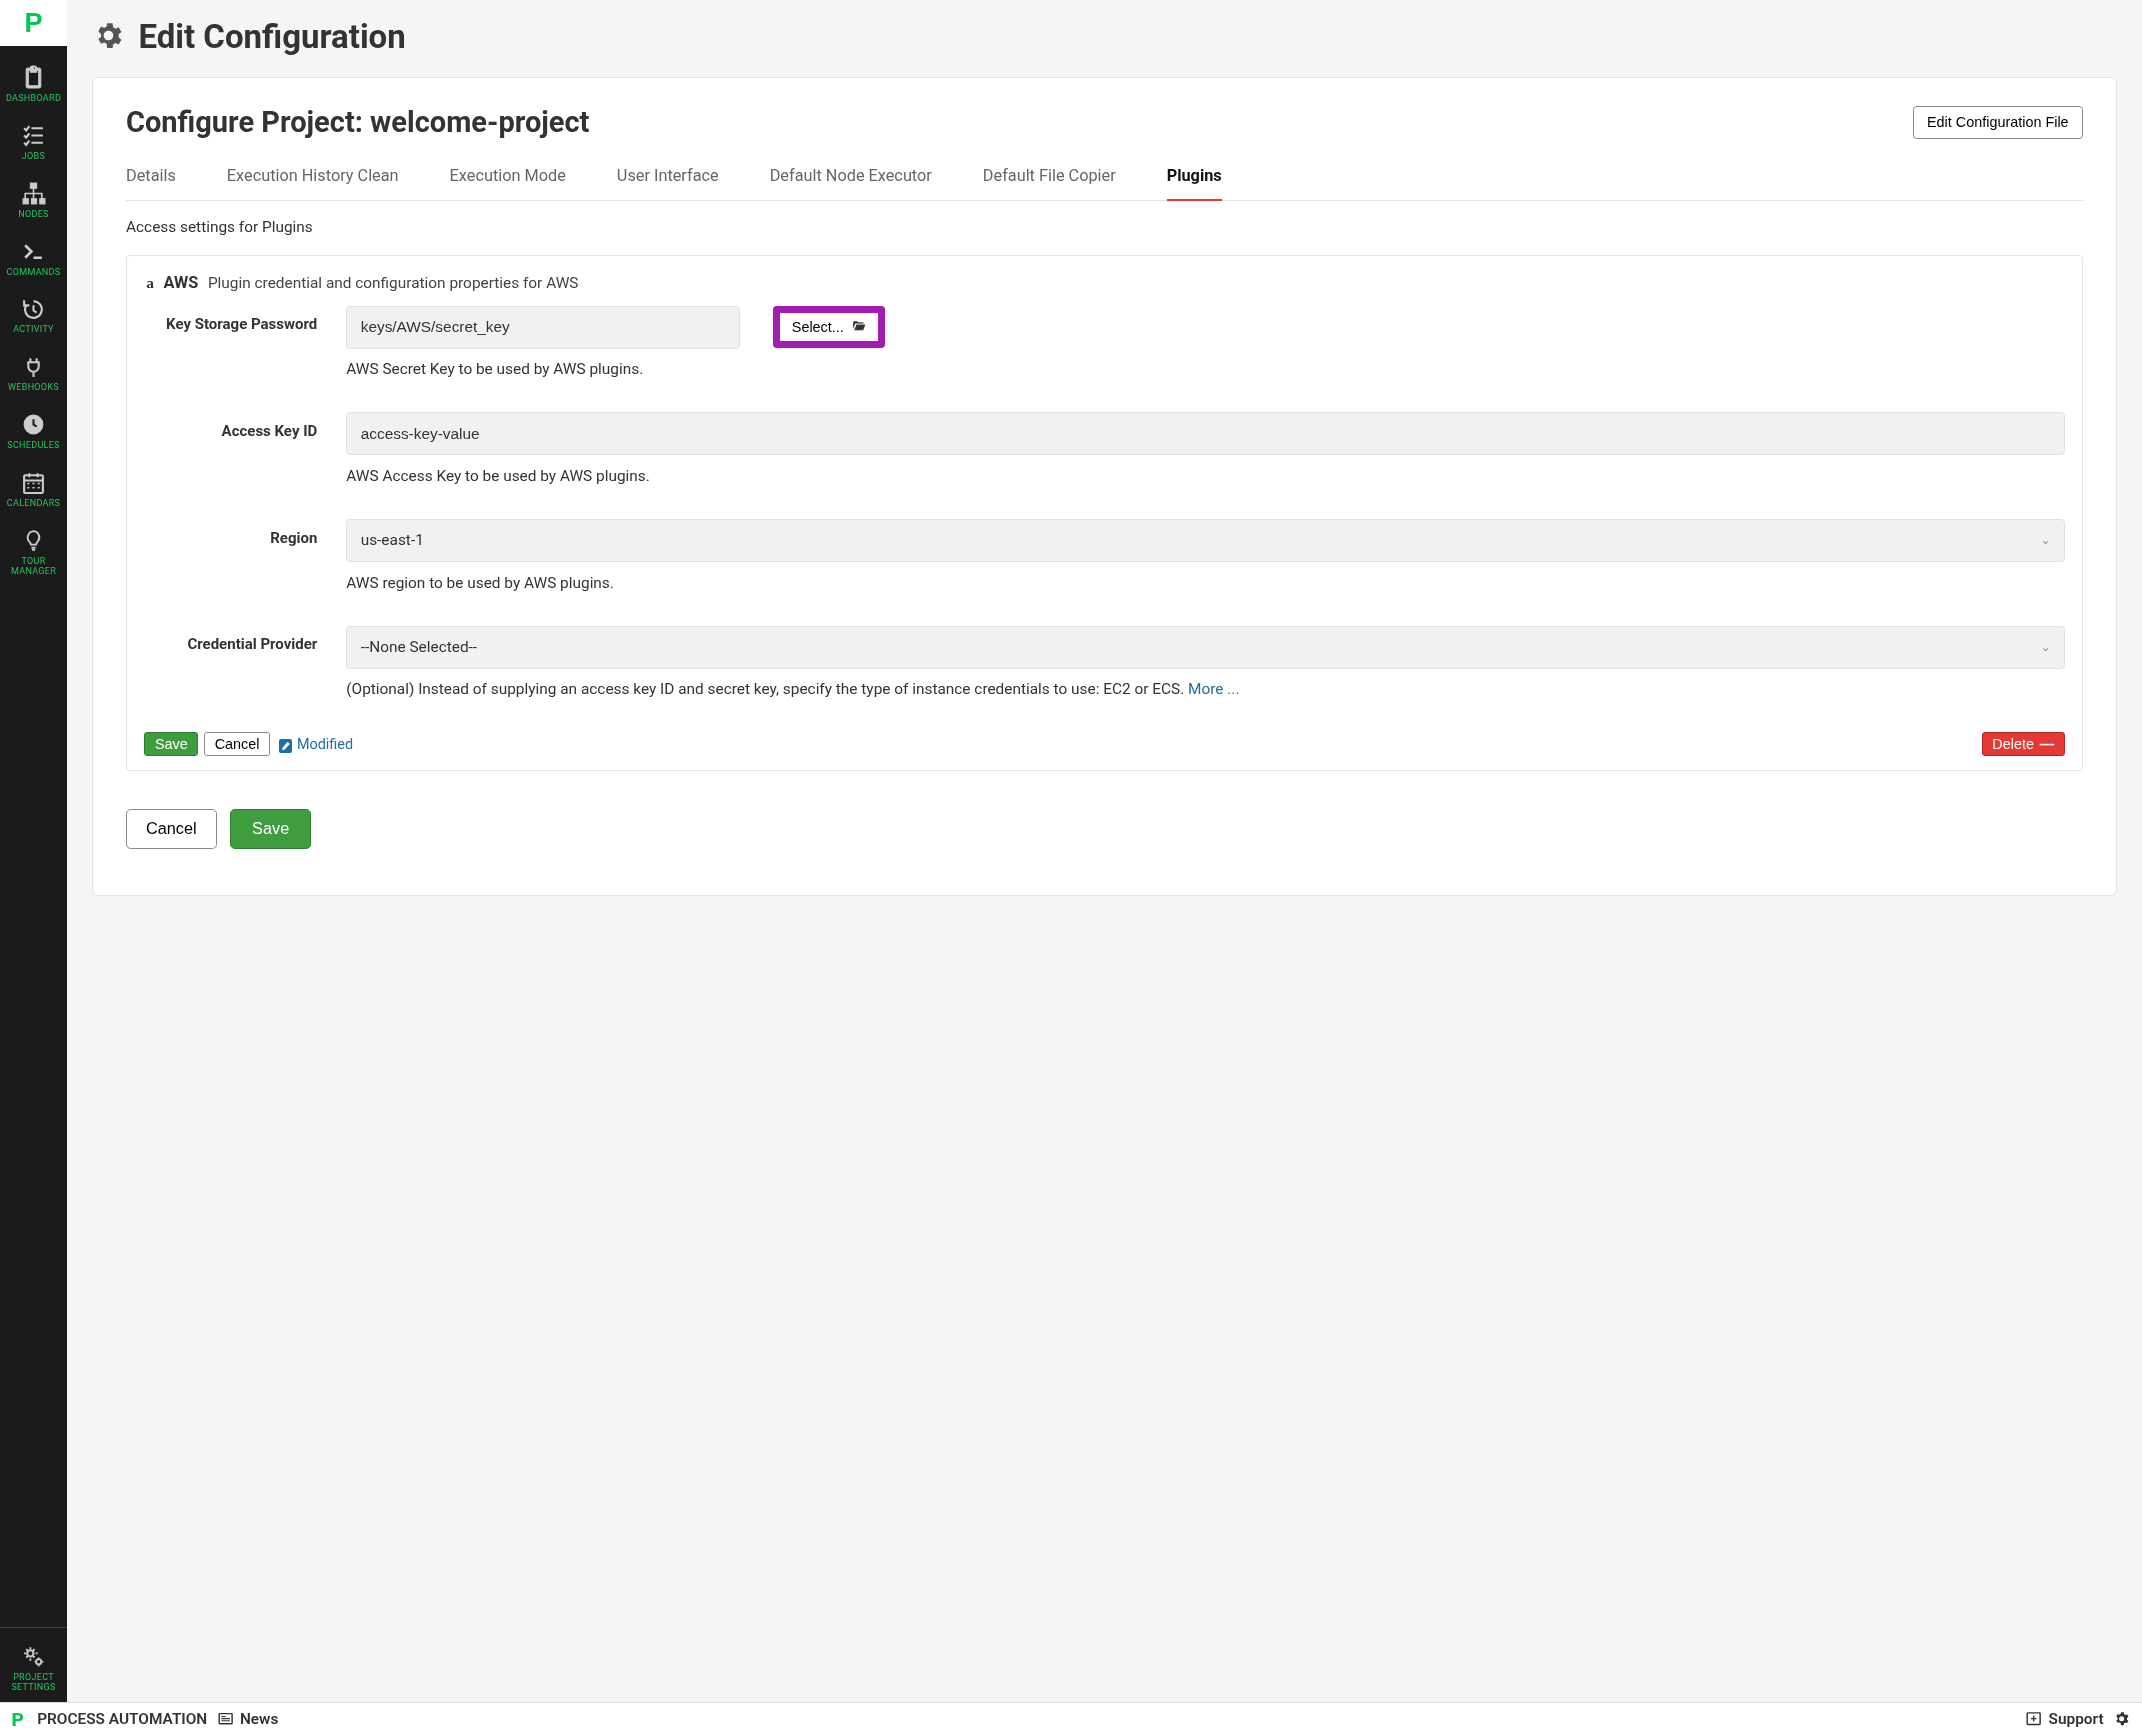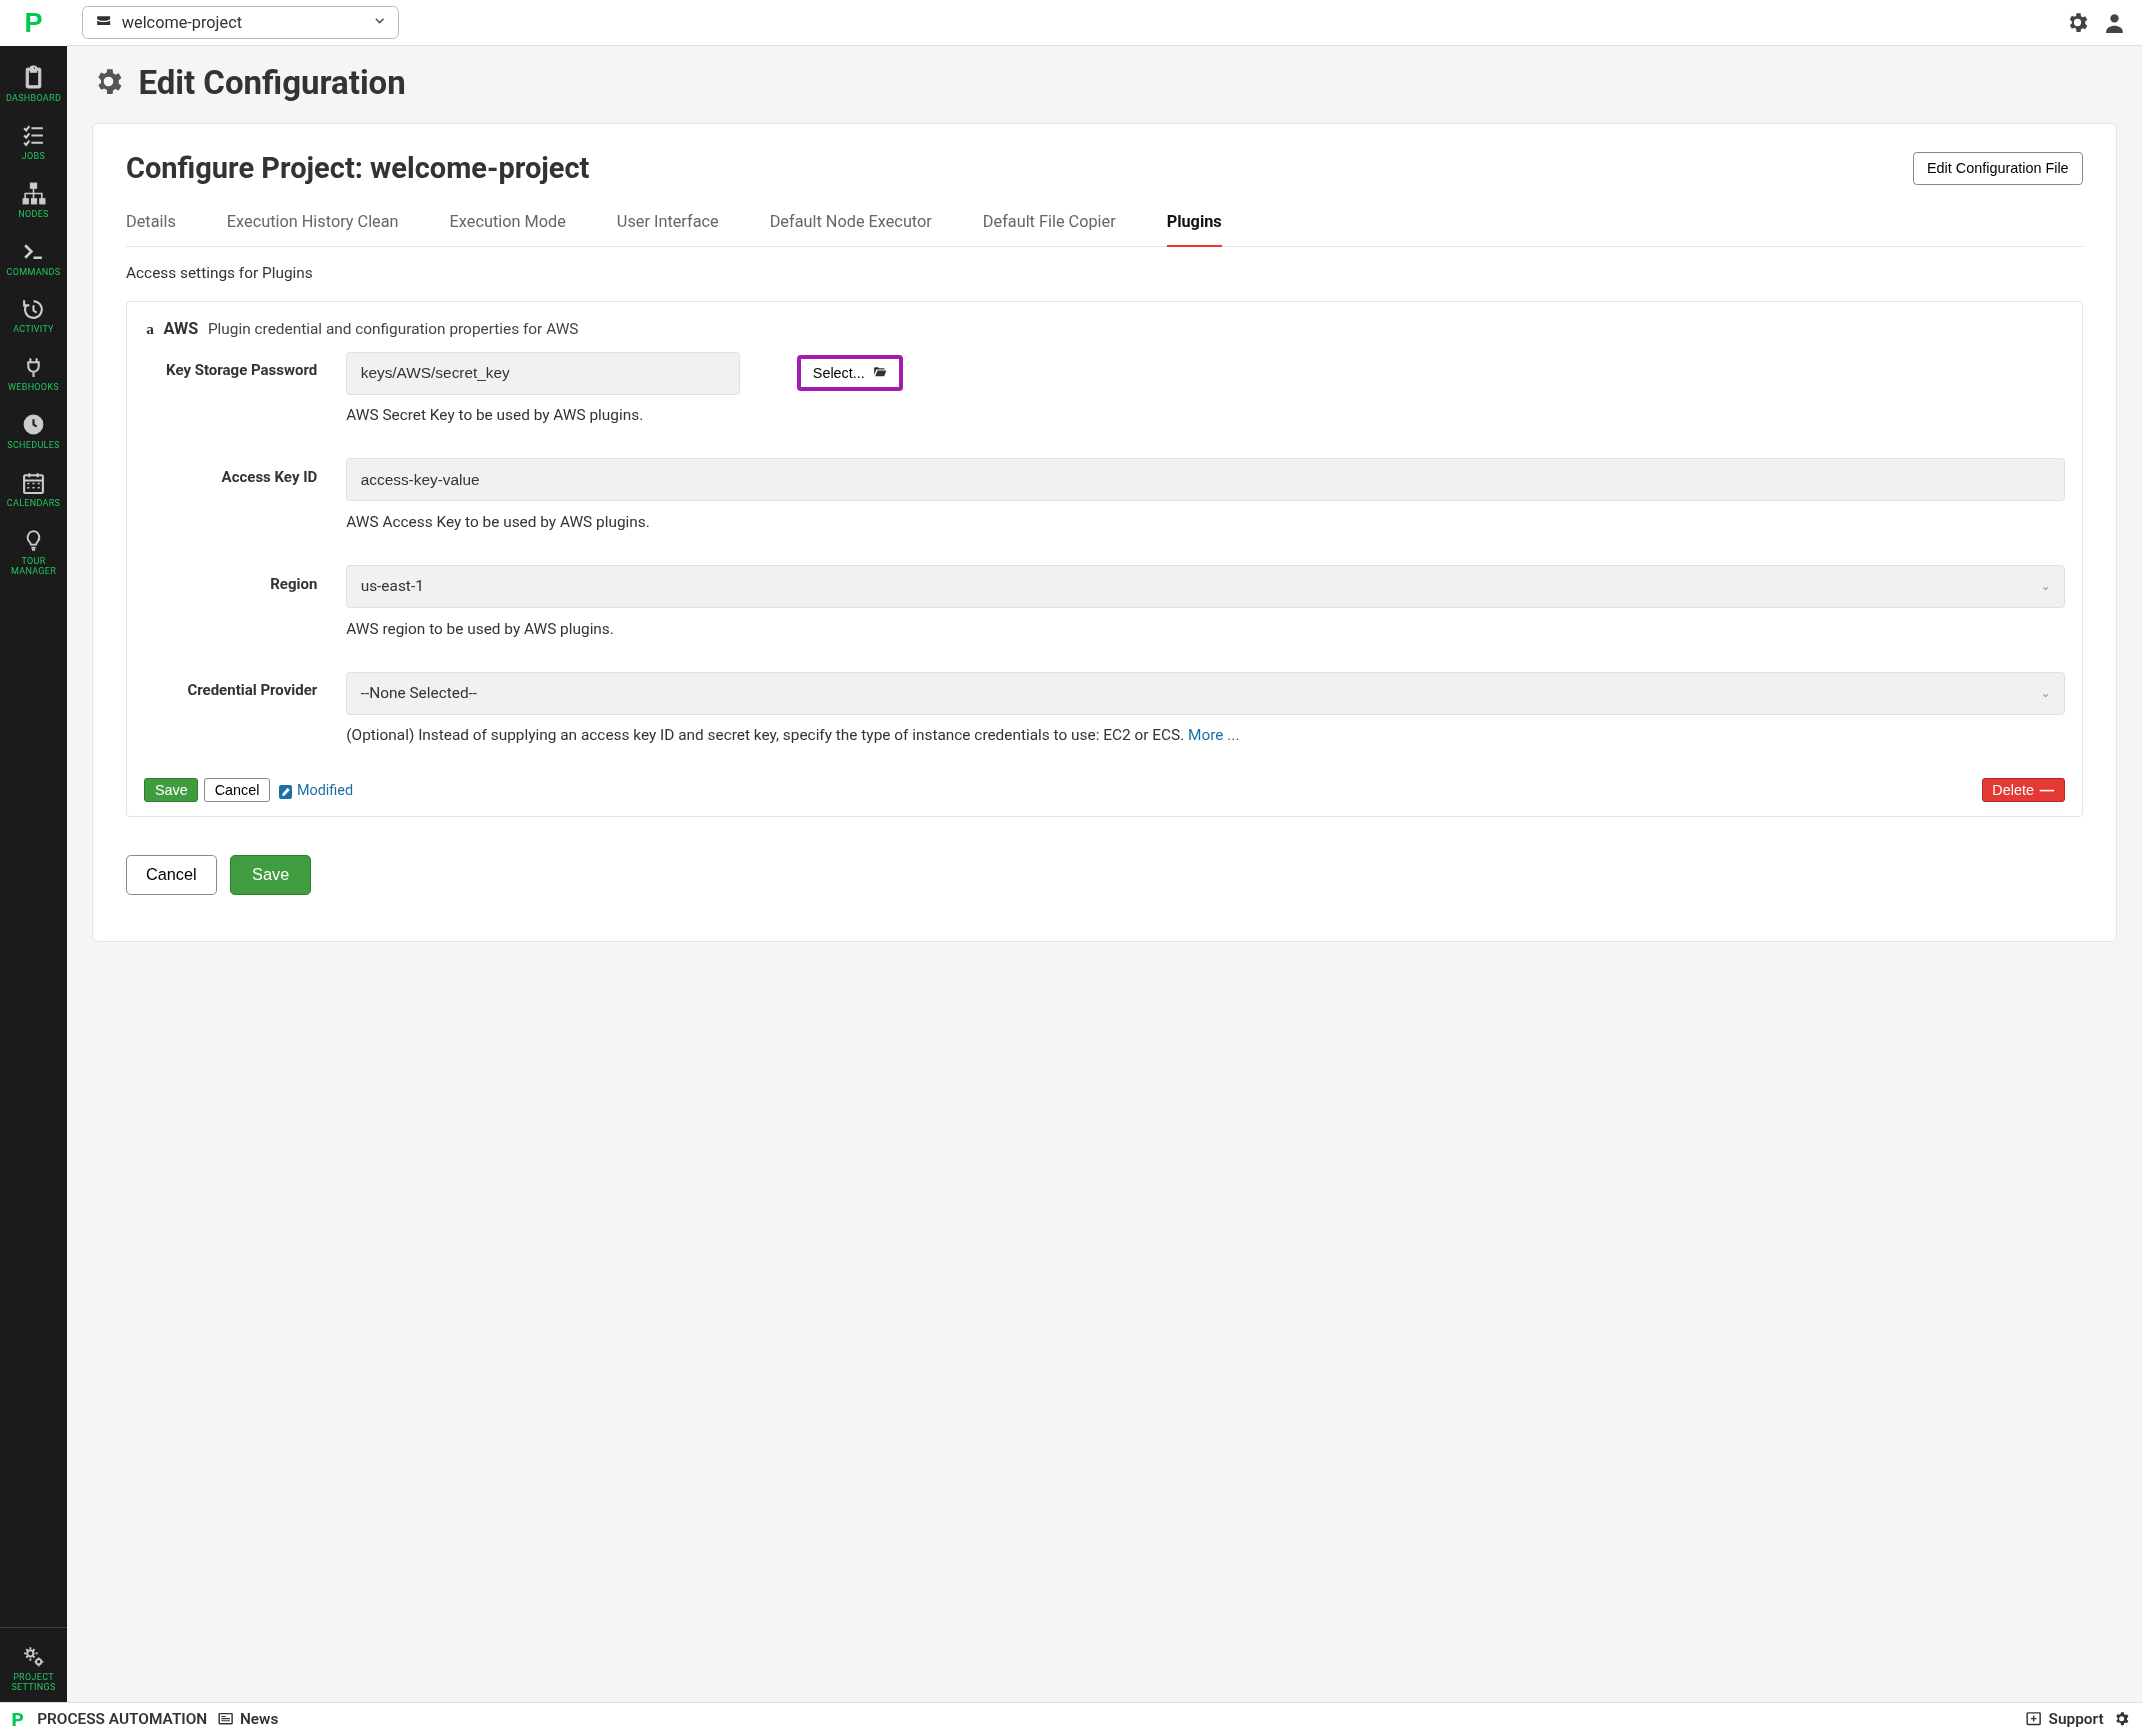--- a/index.html
+++ b/index.html
@@ -47,21 +47,21 @@
   .form-row:last-of-type { margin-bottom: 13.4px; }
   .form-label-col { width: 173px; text-align: right; padding-top: 9.6px; font-weight: 700; font-size: 15px; color: #333; }
   .form-input-col { flex: 1; display: flex; flex-direction: column; gap: 9.6px; min-width: 0; }
   .input-row { display: flex; align-items: center; gap: 33px; }
   .text-input { background: #f1f1f1; border: 1px solid #e0e0e0; border-radius: 3.8px; padding: 11.5px 13.4px; font-size: 15.4px; color: #333; width: 394px; }
   .text-input.wide { width: 100%; }
   .select-input { background: #f1f1f1; border: 1px solid #e0e0e0; border-radius: 3.8px; padding: 11.5px 13.4px; font-size: 15.4px; color: #333; width: 100%; display: flex; justify-content: space-between; align-items: center; cursor: pointer; }
   .select-input .caret { color: #888; font-size: 11.5px; }
   .help-text { font-size: 15.4px; color: #333; line-height: 1.5; }
   .more-link { color: #1d6fa5; cursor: pointer; }
-  .btn-select { background: #fff; border: 4px solid #a21caf; border-radius: 3.8px; padding: 5.8px 11.5px; font-size: 14.4px; display: inline-flex; align-items: center; gap: 7.7px; cursor: pointer; margin-left: 24px; }
+  .btn-select { background: #fff; border: 7px solid #a21caf; border-radius: 3.8px; padding: 5.8px 11.5px; font-size: 14.4px; display: inline-flex; align-items: center; gap: 7.7px; cursor: pointer; }
   .panel-actions { display: flex; align-items: center; gap: 5.8px; margin-top: 5.8px; }
   .btn-save-sm { background: #3f9d3f; color: #fff; border: 1px solid #2e7d2e; border-radius: 2.9px; padding: 2.9px 9.6px; font-size: 14.4px; cursor: pointer; }
   .btn-cancel-sm { background: #fff; border: 1px solid #888; border-radius: 2.9px; padding: 2.9px 9.6px; font-size: 14.4px; cursor: pointer; }
   .modified-badge { display: inline-flex; align-items: flex-end; gap: 4.8px; color: #1d6fa5; font-size: 14.4px; margin-left: 2.9px; }
   .modified-badge .sq { width: 13.4px; height: 13.4px; background: #1d6fa5; border-radius: 1.9px; position: relative; display:inline-flex; align-items:center; justify-content:center;}
   .modified-badge .sq::after { content:""; width:8.6px; height:8.6px; background:#fff; clip-path: polygon(75% 0, 100% 25%, 40% 90%, 10% 100%, 20% 65%); }
   .actions-spacer { flex: 1; }
   .btn-delete { background: #e53935; color: #fff; border: 1px solid #b02825; border-radius: 2.9px; padding: 2.9px 9.6px; font-size: 14.4px; display: inline-flex; align-items: center; gap: 5.8px; cursor: pointer; }
   .btn-delete .minus { font-weight: 700; }
   .page-actions { display: flex; gap: 13.4px; margin-top: 38px; margin-bottom: 23px; }
@@ -178,47 +178,20 @@
         </span>
         <span class="nav-item-label" style="white-space:pre-line">PROJECT
 SETTINGS</span>
       </div>
       <div style="height:33px"></div>
     </div>
   </div>
 
   <div class="main-col">
 
-    <div class="topbar">
-      <div class="project-selector">
-        <span>
-          <svg width="17.3" height="17.3" viewBox="0 0 24 24" fill="#333">
-              <path d="M3 6h18v4l-5 2H8L3 10V6zm0 6l5 2h8l5-2v6H3v-6z"></path>
-            </svg>
-        </span>
-        <span style="font-size:16.3px">welcome-project</span>
-        <span class="drop-icon">
-          <svg width="15.4" height="15.4" viewBox="0 0 24 24" fill="none" stroke="#555" stroke-width="2.5">
-              <path d="M6 9l6 6 6-6"></path>
-            </svg>
-        </span>
-      </div>
-      <div class="topbar-spacer"></div>
-      <span class="topbar-icon">
-        <svg viewBox="0 0 24 24">
-            <path d="M19.4 13a7.5 7.5 0 0 0 0-2l2-1.6-2-3.4-2.4 1a7.4 7.4 0 0 0-1.7-1L15 3h-4l-.3 2.5a7.4 7.4 0 0 0-1.7 1l-2.4-1-2 3.4L6.6 11a7.5 7.5 0 0 0 0 2l-2 1.6 2 3.4 2.4-1a7.4 7.4 0 0 0 1.7 1L11 21h4l.3-2.5a7.4 7.4 0 0 0 1.7-1l2.4 1 2-3.4-2-1.6zM12 15.5A3.5 3.5 0 1 1 15.5 12 3.5 3.5 0 0 1 12 15.5z"></path>
-          </svg>
-      </span>
-      <span class="topbar-icon">
-        <svg viewBox="0 0 24 24">
-            <circle cx="12" cy="8" r="4"></circle>
-            <path d="M4 21c0-4 4-6 8-6s8 2 8 6v1H4v-1z"></path>
-          </svg>
-      </span>
-    </div>
 
     <div class="content">
       <div class="page-title-row">
         <span>
           <svg viewBox="0 0 24 24">
               <path d="M19.4 13a7.5 7.5 0 0 0 0-2l2-1.6-2-3.4-2.4 1a7.4 7.4 0 0 0-1.7-1L15 3h-4l-.3 2.5a7.4 7.4 0 0 0-1.7 1l-2.4-1-2 3.4L6.6 11a7.5 7.5 0 0 0 0 2l-2 1.6 2 3.4 2.4-1a7.4 7.4 0 0 0 1.7 1L11 21h4l.3-2.5a7.4 7.4 0 0 0 1.7-1l2.4 1 2-3.4-2-1.6zM12 15.5A3.5 3.5 0 1 1 15.5 12 3.5 3.5 0 0 1 12 15.5z"></path>
             </svg>
         </span>
         <span class="page-title-text">Edit Configuration</span>
       </div>

